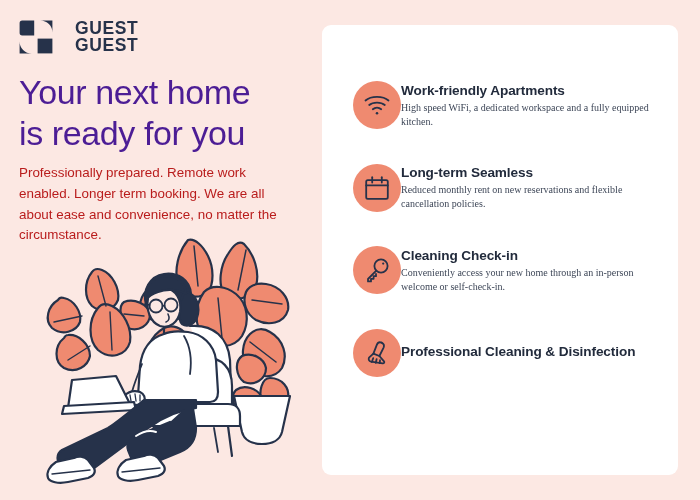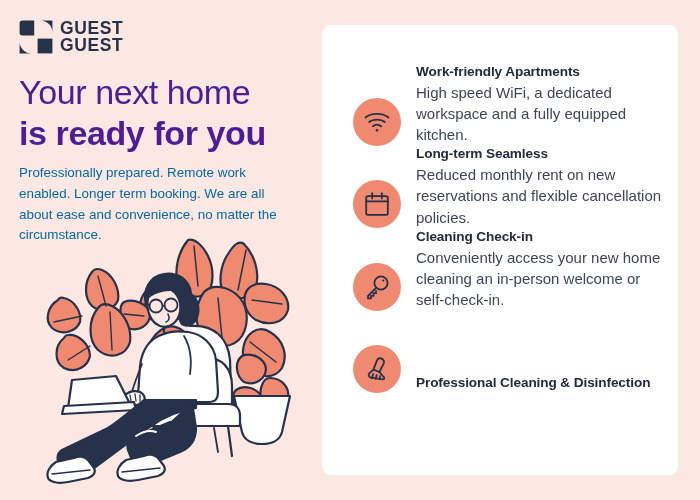--- a/index.html
+++ b/index.html
@@ -25,21 +25,21 @@
     width: 322px;
     height: 500px;
   }
 
   .logo-row {
     position: absolute;
     left: 19px;
     top: 20px;
     display: flex;
     align-items: center;
-    gap: 7px;
+    gap: 22px;
   }
 
   .logo-mark {
     width: 34px;
     height: 34px;
     display: block;
   }
 
   .logo-words {
     display: flex;
@@ -58,30 +58,30 @@
     position: absolute;
     left: 19px;
     top: 72px;
     width: 290px;
     font-size: 34px;
     font-weight: normal;
     line-height: 1.22;
     letter-spacing: -0.4px;
     color: #4c1d95;
   }
-  .headline .l2 { display: block; font-weight: bold; }
+  .headline .l2 { display: block; }
 
   .subcopy {
     position: absolute;
     left: 19px;
     top: 163px;
     width: 276px;
     font-size: 13.4px;
     line-height: 1.55;
-    color: #0369a1;
+    color: #b91c1c;
   }
 
   
   .illustration {
     position: absolute;
     left: 38px;
     top: 228px;
     width: 278px;
     height: 262px;
   }
@@ -100,22 +100,21 @@
 
   .feature-list {
     position: absolute;
     left: 0; top: 0;
     width: 100%;
     padding: 38px 16px 0 31px;
   }
 
   .feature {
     display: flex;
-    align-items: flex-end;
-    gap: 15px;
+    align-items: center;
     height: 82.5px;
   }
 
   .feature-icon {
     flex: 0 0 auto;
     width: 48px;
     height: 48px;
     border-radius: 50%;
     background: #EF8A70;
     display: flex;
@@ -130,24 +129,25 @@
   .feature-title {
     font-size: 13.6px;
     font-weight: bold;
     color: #222B3C;
     letter-spacing: -0.1px;
     margin-bottom: 3px;
     white-space: nowrap;
   }
 
   .feature-desc {
-    font-size: 15px;
+    font-size: 10px;
     line-height: 1.42;
     color: #3D4657;
     max-width: 248px;
+    font-family: Liberation Serif, serif;
   }
 </style>
 </head>
 <body>
 
 <div class="left-col">
 
   <div class="logo-row">
     <span>
       <svg class="logo-mark" viewBox="0 0 34 34" xmlns="http://www.w3.org/2000/svg">
@@ -316,21 +316,21 @@
     <div class="feature">
       <div class="feature-icon">
         <svg width="26" height="26" viewBox="0 0 26 26" fill="none" stroke="#26324A" stroke-width="1.8" stroke-linecap="round" stroke-linejoin="round">
           <circle cx="17" cy="9" r="6.6"></circle>
           <circle cx="19.2" cy="6.6" r="1.1" fill="#26324A" stroke="none"></circle>
           <path d="M12.3 13.7 L4 22 L4 24.4 L7 24.4 L7 21.8 L9.6 21.8 L9.6 19.2 L12 19.2 L12 17"></path>
         </svg>
       </div>
       <div class="feature-text">
         <div class="feature-title">Cleaning Check-in</div>
-        <div class="feature-desc">Conveniently access your new home cleaning an in-person welcome or self-check-in.</div>
+        <div class="feature-desc">Conveniently access your new home through an in-person welcome or self-check-in.</div>
       </div>
     </div>
 
 
     <div class="feature">
       <div class="feature-icon">
         <svg width="26" height="26" viewBox="0 0 26 26" fill="none" stroke="#26324A" stroke-width="1.8" stroke-linecap="round" stroke-linejoin="round">
           <path d="M17.6 2.6 C19.6 3.6 20.4 5.6 19.6 7.6 L15.4 16"></path>
           <path d="M17.6 2.6 C15.6 1.8 13.6 2.8 12.8 4.8 L9.4 13.6"></path>
           <path d="M9.4 13.6 L15.4 16 L20 21.4 C20.8 22.4 20 23.6 18.6 23.4 L7 21.6 C5 21.2 4.2 19.4 5 17.6 Z"></path>

